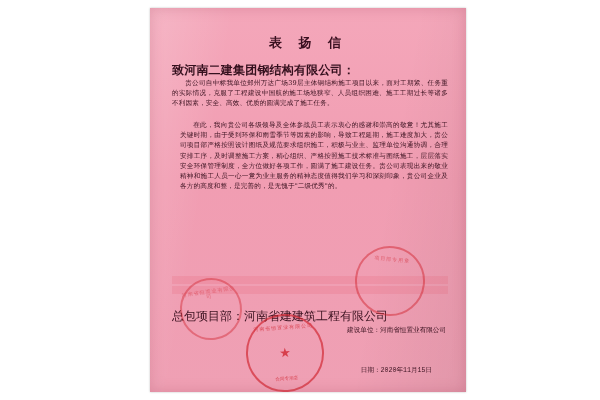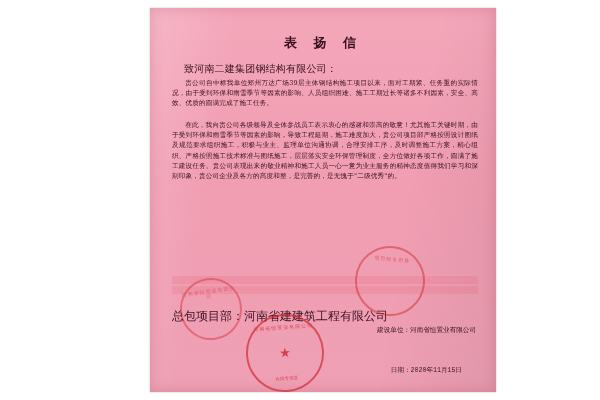--- a/index.html
+++ b/index.html
@@ -23,21 +23,20 @@
     left: 150px;
     top: 8px;
     width: 316px;
     height: 384px;
     background: #f2a0b5;
     background-image:
       linear-gradient(100deg, rgba(255,255,255,0.18) 0%, rgba(255,255,255,0.0) 22%, rgba(0,0,0,0.0) 70%, rgba(0,0,0,0.06) 100%),
       linear-gradient(180deg, #f4a7ba 0%, #f19db2 45%, #efa0b4 100%);
     box-shadow: 0 0 2px rgba(0,0,0,0.25);
     overflow: hidden;
-    padding-left: 30px;
   }
   
   .paper:after {
     content: "";
     position: absolute;
     inset: 0;
     pointer-events: none;
     box-shadow: inset 0 0 14px rgba(160,60,85,0.25);
   }
   .doc-title {
@@ -48,41 +47,41 @@
     text-align: center;
     font-family: "DejaVu Serif", serif;
     font-size: 13px;
     letter-spacing: 6px;
     color: #3a1020;
     font-weight: bold;
   }
   .salutation {
     position: absolute;
     top: 54px;
-    left: 34px;
+    left: 22px;
     right: 18px;
     font-family: "DejaVu Serif", serif;
-    font-size: 10px;
-    font-weight: normal;
+    font-size: 12px;
+    font-weight: bold;
     color: #35101e;
     letter-spacing: 0.2px;
   }
   .body-block {
     position: absolute;
     left: 22px;
     right: 18px;
     font-family: "DejaVu Serif", serif;
     font-size: 6.6px;
     line-height: 10.2px;
     color: #3b1220;
     text-align: justify;
     letter-spacing: 0.15px;
   }
   .para1 { top: 70px; }
-  .para2 { top: 112px; }
+  .para2 { top: 112px; margin-left: 8px; }
   .para3 { top: 258px; }
   .para-indent { text-indent: 2em; }
   .closing {
     position: absolute;
     left: 22px;
     top: 300px;
     font-family: "DejaVu Serif", serif;
     font-size: 12px;
     color: #3b1220;
   }
@@ -180,21 +179,21 @@
 <body>
 
 <div id="stage">
 
   <div class="paper">
 
     <div class="doc-title">表 扬 信</div>
 
     <div class="salutation">致河南二建集团钢结构有限公司：</div>
 
-    <div class="body-block para1 para-indent">贵公司自中标我单位郑州万达广场39层主体钢结构施工项目以来，面对工期紧、任务重的实际情况，由于受到环保和雨雪季节等因素的影响、人员组织困难、施工工期过长等诸多不利因素，安全、高效、优质的圆满完成了施工任务。</div>
+    <div class="body-block para1 para-indent">贵公司自中标我单位郑州万达广场39层主体钢结构施工项目以来，面对工期紧、任务重的实际情况，克服了工程建设中国航的施工场地狭窄、人员组织困难、施工工期过长等诸多不利因素，安全、高效、优质的圆满完成了施工任务。</div>
 
     <div class="body-block para2 para-indent">在此，我向贵公司各级领导及全体参战员工表示衷心的感谢和崇高的敬意！尤其施工关键时期，由于受到环保和雨雪季节等因素的影响，导致工程延期，施工难度加大，贵公司项目部严格按照设计图纸及规范要求组织施工，积极与业主、监理单位沟通协调，合理安排工序，及时调整施工方案，精心组织、严格按照施工技术标准与图纸施工，层层落实安全环保管理制度，全方位做好各项工作，圆满了施工建设任务。贵公司表现出来的敬业精神和施工人员一心一意为业主服务的精神态度值得我们学习和深刻印象，贵公司企业及各方的高度和整，是完善的，是无愧于"二级优秀"的。</div>
 
     <div class="highlight-line" style="top:268px"></div>
     <div class="highlight-line" style="top:278px"></div>
 
 
     <div class="closing">总包项目部：河南省建建筑工程有限公司</div>
 
     <div class="sign-block">

